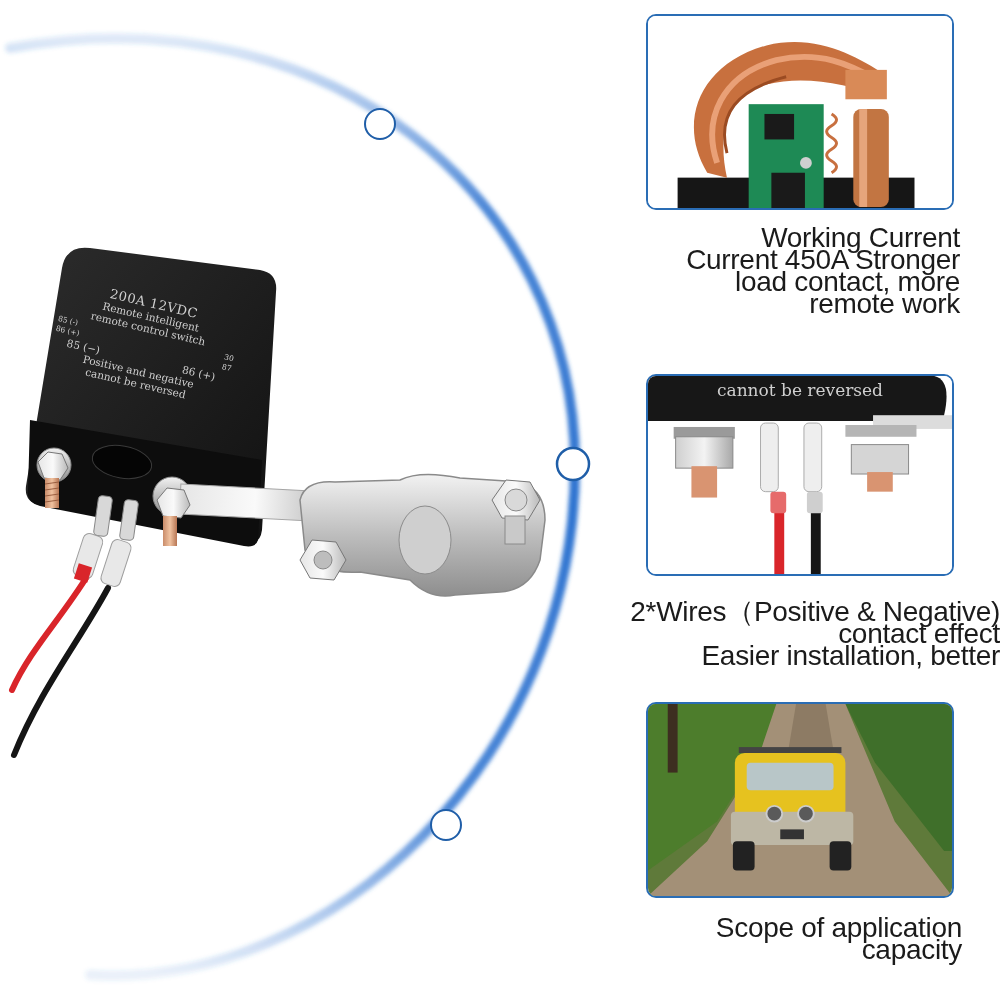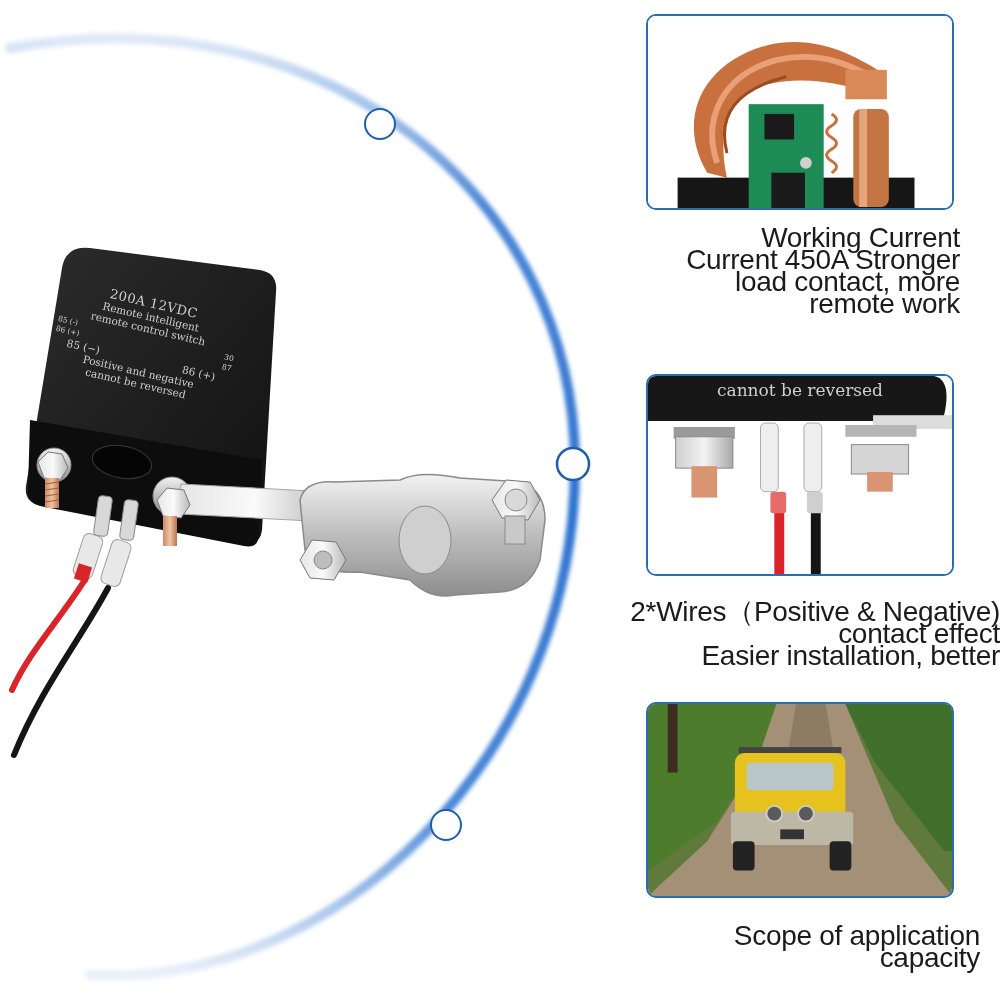--- a/index.html
+++ b/index.html
@@ -33,21 +33,21 @@
   .panel-2 { top: 374px; height: 202px; }
   .panel-3 { top: 702px; height: 196px; }
 
   .caption {
     position: absolute; text-align: right; color: #1b1b1b;
     font-family: Liberation Sans, sans-serif; font-size: 28px; line-height: 22px;
     letter-spacing: -0.3px;
   }
   .caption-1 { left: 640px; top: 227px; width: 320px; }
   .caption-2 { left: 608px; top: 601px; width: 392px; }
-  .caption-3 { left: 660px; top: 917px; width: 320px; margin-top: 8px; }
+  .caption-3 { left: 642px; top: 917px; width: 320px; }
   .caption span { display: block; white-space: nowrap; }
 
   .panel-inner-text {
     position: absolute; left: 0; width: 100%; text-align: center;
     font-family: "DejaVu Serif", serif; color: #cfcfcf; font-size: 17px;
   }
 </style>
 </head>
 <body>
 

